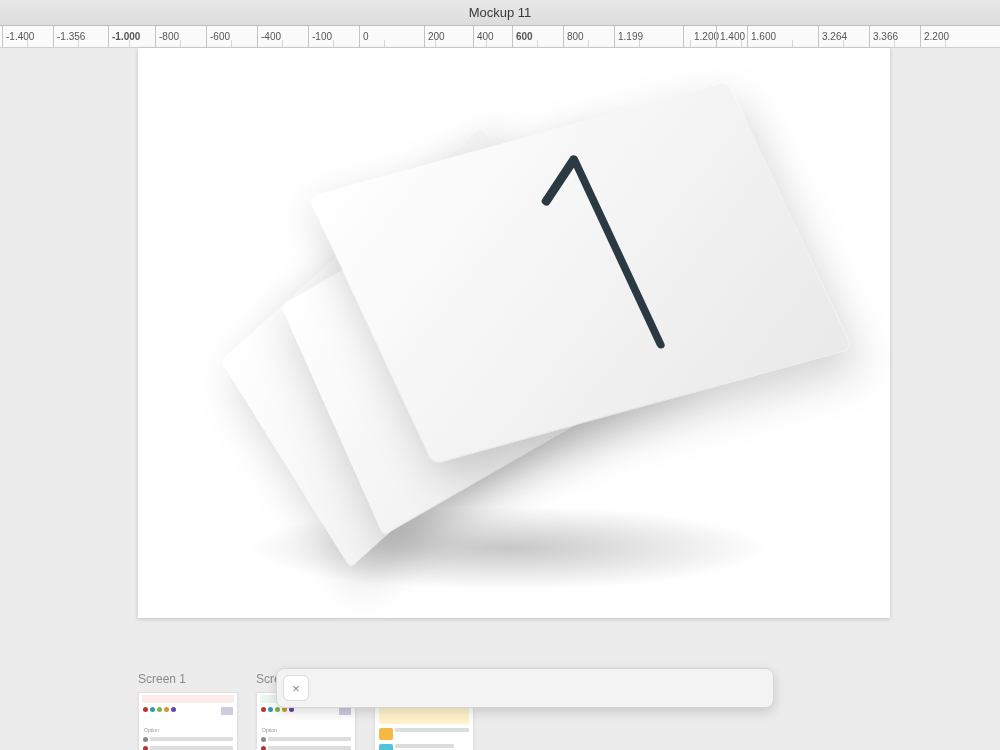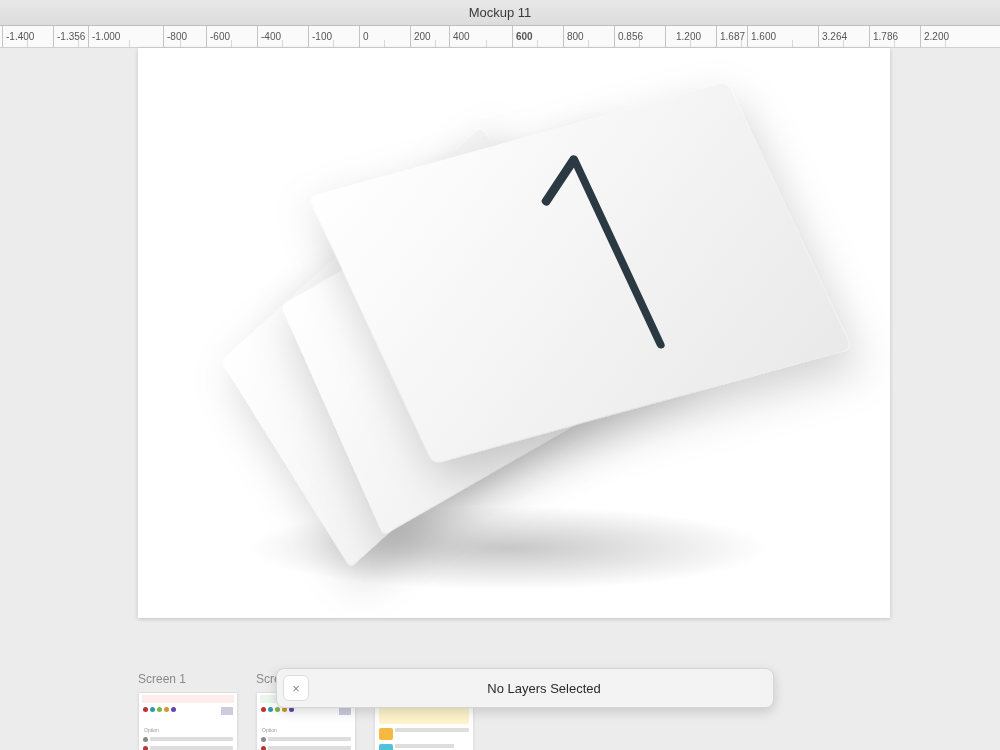--- a/index.html
+++ b/index.html
@@ -123,51 +123,51 @@
 <div class="titlebar">
   <span>Mockup 11</span>
 </div>
 
 <div class="ruler">
   <div class="ruler-track" id="ruler-track">
       <div class="ruler-tick" style="left: 2px;">-1.400</div>
       <div class="ruler-minor" style="left: 27px;"></div>
       <div class="ruler-tick" style="left: 53px;">-1.356</div>
       <div class="ruler-minor" style="left: 78px;"></div>
-      <div class="ruler-tick" style="left: 88px;">-1.000</div>
+      <div class="ruler-tick" style="left: 108px; font-weight: bold;">-1.000</div>
       <div class="ruler-minor" style="left: 129px;"></div>
-      <div class="ruler-tick" style="left: 163px;">-800</div>
+      <div class="ruler-tick" style="left: 155px;">-800</div>
       <div class="ruler-minor" style="left: 180px;"></div>
       <div class="ruler-tick" style="left: 206px;">-600</div>
       <div class="ruler-minor" style="left: 231px;"></div>
       <div class="ruler-tick" style="left: 257px;">-400</div>
       <div class="ruler-minor" style="left: 282px;"></div>
       <div class="ruler-tick" style="left: 308px;">-100</div>
       <div class="ruler-minor" style="left: 333px;"></div>
       <div class="ruler-tick" style="left: 359px;">0</div>
       <div class="ruler-minor" style="left: 384px;"></div>
-      <div class="ruler-tick" style="left: 410px;">200</div>
+      <div class="ruler-tick" style="left: 424px;">200</div>
       <div class="ruler-minor" style="left: 435px;"></div>
-      <div class="ruler-tick" style="left: 449px;">400</div>
+      <div class="ruler-tick" style="left: 473px;">400</div>
       <div class="ruler-minor" style="left: 486px;"></div>
       <div class="ruler-tick" style="left: 512px; font-weight: bold;">600</div>
       <div class="ruler-minor" style="left: 537px;"></div>
       <div class="ruler-tick" style="left: 563px; text-align: right;">800</div>
       <div class="ruler-minor" style="left: 588px;"></div>
-      <div class="ruler-tick" style="left: 614px;">0.856</div>
+      <div class="ruler-tick" style="left: 614px;">1.199</div>
       <div class="ruler-minor" style="left: 639px;"></div>
-      <div class="ruler-tick" style="left: 665px; padding-left: 10px;">1.200</div>
+      <div class="ruler-tick" style="left: 683px; padding-left: 10px;">1.200</div>
       <div class="ruler-minor" style="left: 690px;"></div>
-      <div class="ruler-tick" style="left: 716px;">1.687</div>
+      <div class="ruler-tick" style="left: 716px;">1.400</div>
       <div class="ruler-minor" style="left: 741px;"></div>
       <div class="ruler-tick" style="left: 747px;">1.600</div>
       <div class="ruler-minor" style="left: 792px;"></div>
       <div class="ruler-tick" style="left: 818px;">3.264</div>
       <div class="ruler-minor" style="left: 843px;"></div>
-      <div class="ruler-tick" style="left: 869px;">1.786</div>
+      <div class="ruler-tick" style="left: 869px;">3.366</div>
       <div class="ruler-minor" style="left: 894px;"></div>
       <div class="ruler-tick" style="left: 920px;">2.200</div>
       <div class="ruler-minor" style="left: 945px;"></div>
       <div class="ruler-tick" style="left: 971px; margin-top: 48px;">2.400</div>
     </div>
 </div>
 
 <div class="canvas-area">
   <div class="artboard-container">
     
@@ -276,14 +276,13 @@
 
       </div>
     </div>
   </div>
 </div>
 
 <div class="notify">
   <div class="close">
     <span>×</span>
   </div>
-  <div class="msg">No Layers Selected</div>
 </div>
 
 </body></html>

